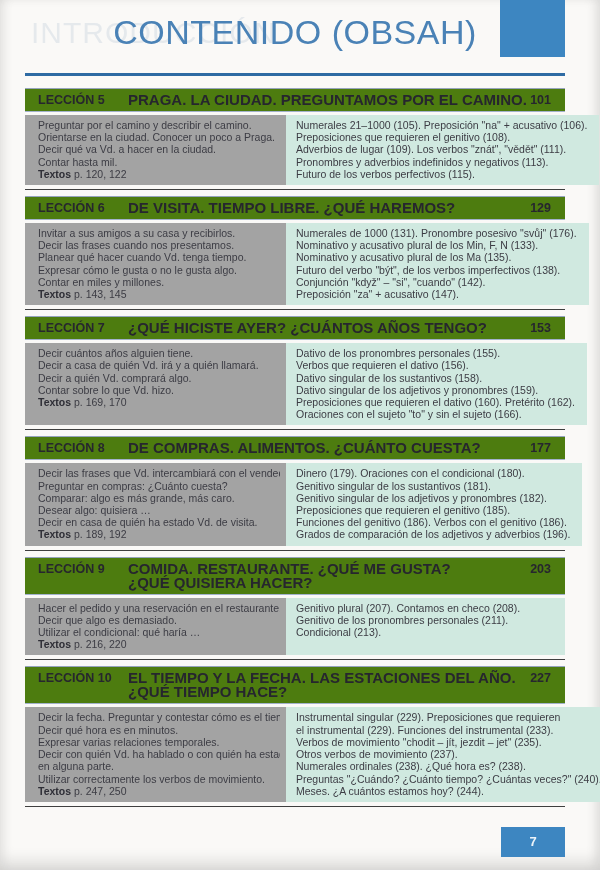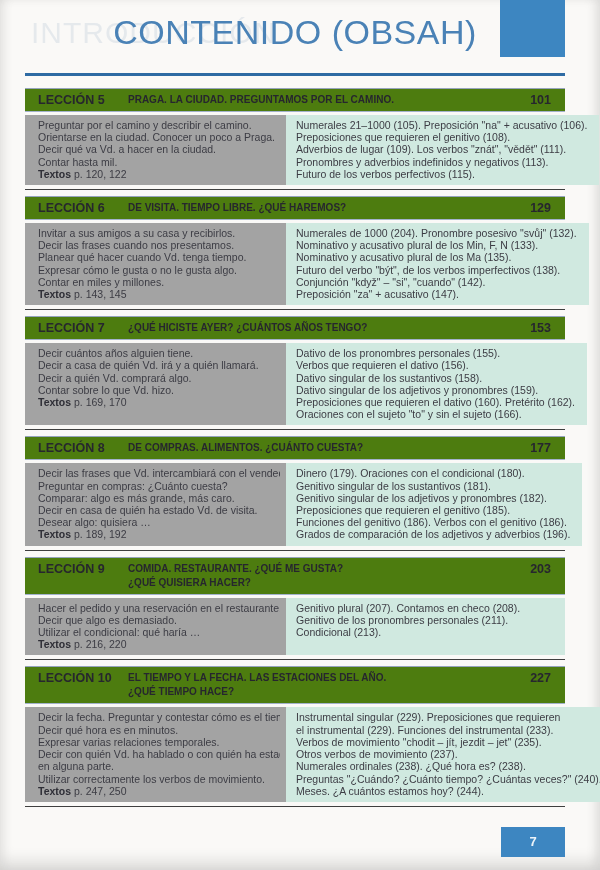--- a/index.html
+++ b/index.html
@@ -57,21 +57,21 @@
     border-bottom: 1px solid #a3b2cc;
     padding: 4px 14px 4px 13px;
     color: #26262e;
   }
   .lesson-label {
     flex: none; width: 90px;
     font-weight: bold; font-size: 12.5px; line-height: 14px;
   }
   .lesson-titlebox { flex: 1; min-width: 0; }
   .lesson-titlebox .title-line {
-    font-weight: bold; font-size: 10px; line-height: 14px;
+    font-weight: bold; font-size: 15px; line-height: 14px;
     color: #26262e;
   }
   .lesson-page {
     flex: none; font-weight: bold; font-size: 12.5px; line-height: 14px;
   }
 
   .lesson-body { display: flex; margin-top: 3px; }
   .col { padding: 4px 6px 5px 13px; }
   .col.left  { flex: none; width: 261px; background: #a3a3a3; }
   .col.right { flex: 1; background: #d0e9e0; padding-left: 10px; padding-right: 12px; }
@@ -158,21 +158,21 @@
                 <div class="line">Planear qué hacer cuando Vd. tenga tiempo.</div>
                 <div class="line">Expresar cómo le gusta o no le gusta algo.</div>
                 <div class="line">Contar en miles y millones.</div>
               </div>
         <div class="line textos">
           <b>Textos</b>
           <span>p. 143, 145</span>
         </div>
       </div>
       <div class="col right">
-              <div class="line">Numerales de 1000 (204). Pronombre posesivo "svůj" (132).</div>
+              <div class="line">Numerales de 1000 (131). Pronombre posesivo "svůj" (176).</div>
               <div class="line">Nominativo y acusativo plural de los Min, F, N (133).</div>
               <div class="line">Nominativo y acusativo plural de los Ma (135).</div>
               <div class="line">Futuro del verbo "být", de los verbos imperfectivos (138).</div>
               <div class="line">Conjunción "když" – "si", "cuando" (142).</div>
               <div class="line">Preposición "za" + acusativo (147).</div>
             </div>
     </div>
     <div class="separator"></div>
   </section>
 
@@ -216,22 +216,22 @@
               <div class="title-line">DE COMPRAS. ALIMENTOS. ¿CUÁNTO CUESTA?</div>
             </div>
       <span class="lesson-page">177</span>
     </div>
     <div class="lesson-body">
       <div class="col left">
         <div>
                 <div class="line">Decir las frases que Vd. intercambiará con el vendedor.</div>
                 <div class="line">Preguntar en compras: ¿Cuánto cuesta?</div>
                 <div class="line">Comparar: algo es más grande, más caro.</div>
+                <div class="line">Desear algo: quisiera …</div>
                 <div class="line">Decir en casa de quién ha estado Vd. de visita.</div>
-                <div class="line">Desear algo: quisiera …</div>
               </div>
         <div class="line textos">
           <b>Textos</b>
           <span>p. 189, 192</span>
         </div>
       </div>
       <div class="col right">
               <div class="line">Dinero (179). Oraciones con el condicional (180).</div>
               <div class="line">Genitivo singular de los sustantivos (181).</div>
               <div class="line">Genitivo singular de los adjetivos y pronombres (182).</div>

